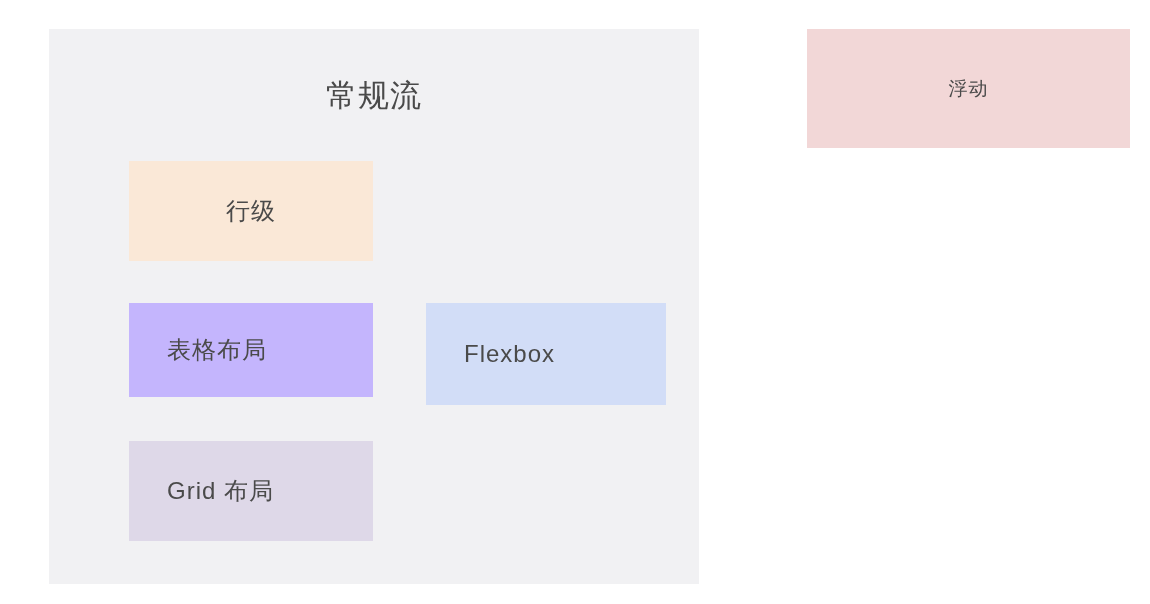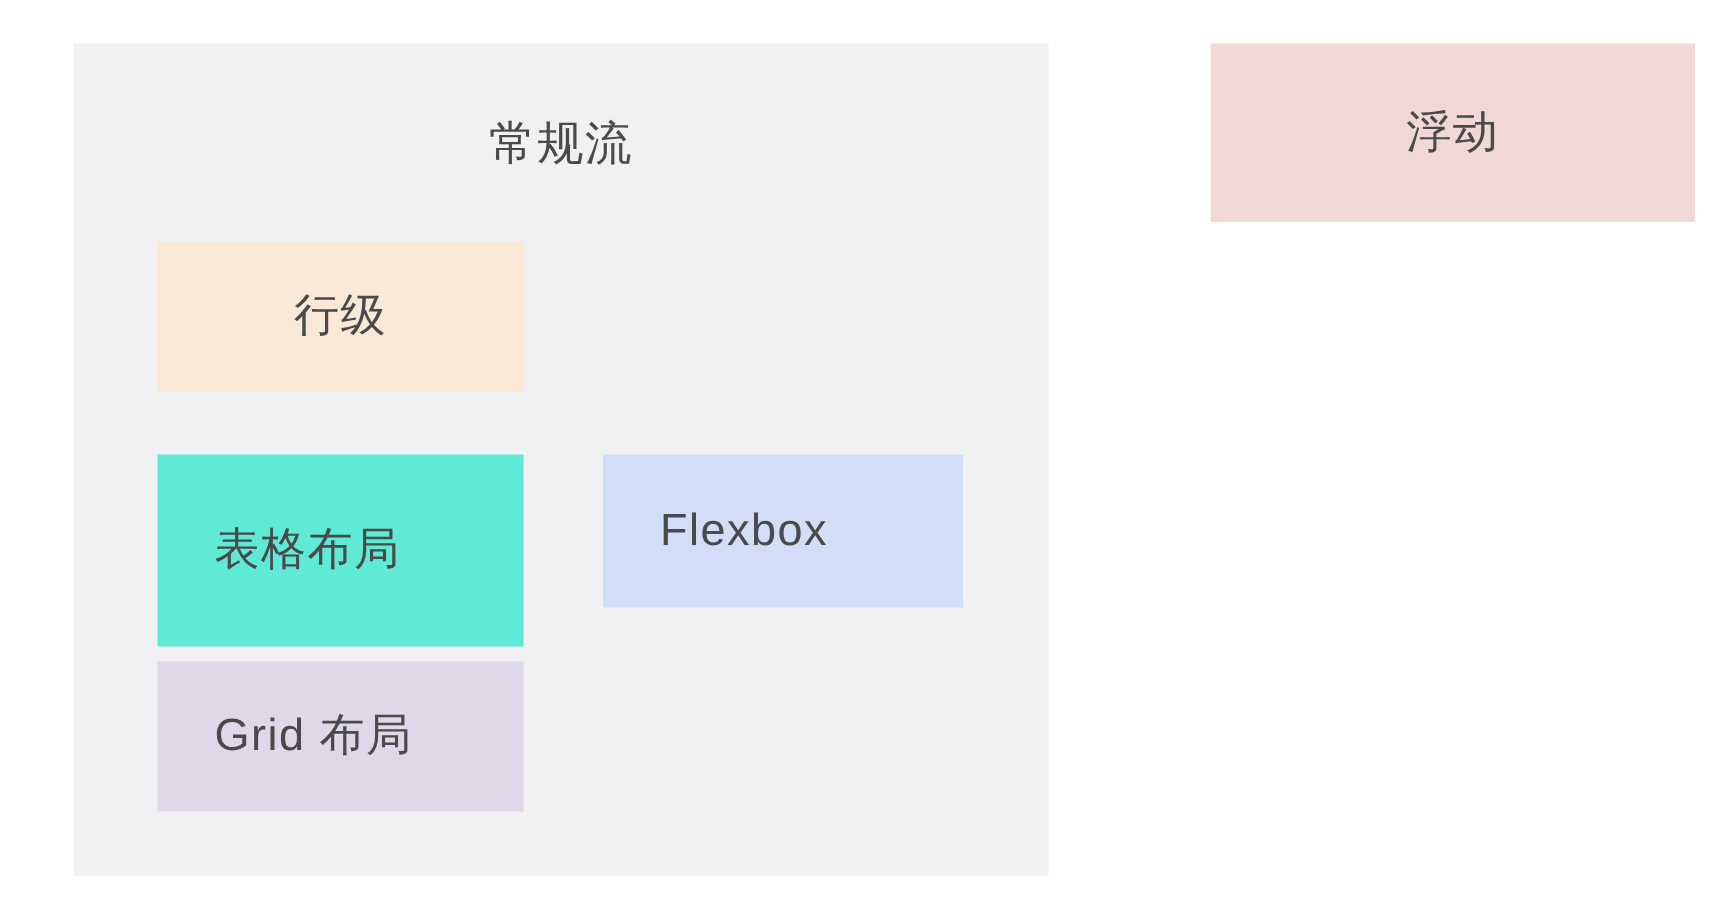--- a/index.html
+++ b/index.html
@@ -48,61 +48,62 @@
     line-height: 1;
     color: #4a4a4a;
     letter-spacing: 1px;
     white-space: nowrap;
   }
 
   .flow-box {
     position: absolute;
     display: flex;
     align-items: center;
-    font-size: 30px;
+    font-size: 24px;
     line-height: 1;
     color: #4a4a4a;
     letter-spacing: 1px;
     white-space: nowrap;
+    margin-left: 24px;
   }
 
   .flow-box.centered { justify-content: center; }
   .flow-box.left-aligned { justify-content: flex-start; padding-left: 38px; }
 
   
   .box-inline {
     left: 56px;  top: 132px;  width: 244px; height: 100px;
     background: #fae8d7;
   }
   .box-block {
     left: 353px; top: 132px;  width: 240px; height: 100px;
     background: #e3ecdc;
   }
   
   .box-table {
-    left: 56px;  top: 274px;  width: 244px; height: 128px;
-    background: #5eead4;
+    left: 56px;  top: 274px;  width: 244px; height: 94px;
+    background: #c4b5fd;
   }
   .box-flexbox {
     left: 353px; top: 274px;  width: 240px; height: 102px;
     background: #d2ddf7;
   }
   
   .box-grid {
     left: 56px;  top: 412px;  width: 244px; height: 100px;
     background: #ded8e8;
   }
 
   
   .out-box {
     position: absolute;
     display: flex;
     align-items: center;
     justify-content: center;
-    font-size: 30px;
+    font-size: 19px;
     line-height: 1;
     color: #4a4a4a;
     letter-spacing: 1px;
     white-space: nowrap;
   }
 
   .box-float {
     left: 791px; top: 13px;  width: 323px; height: 119px;
     background: #f2d7d7;
   }

